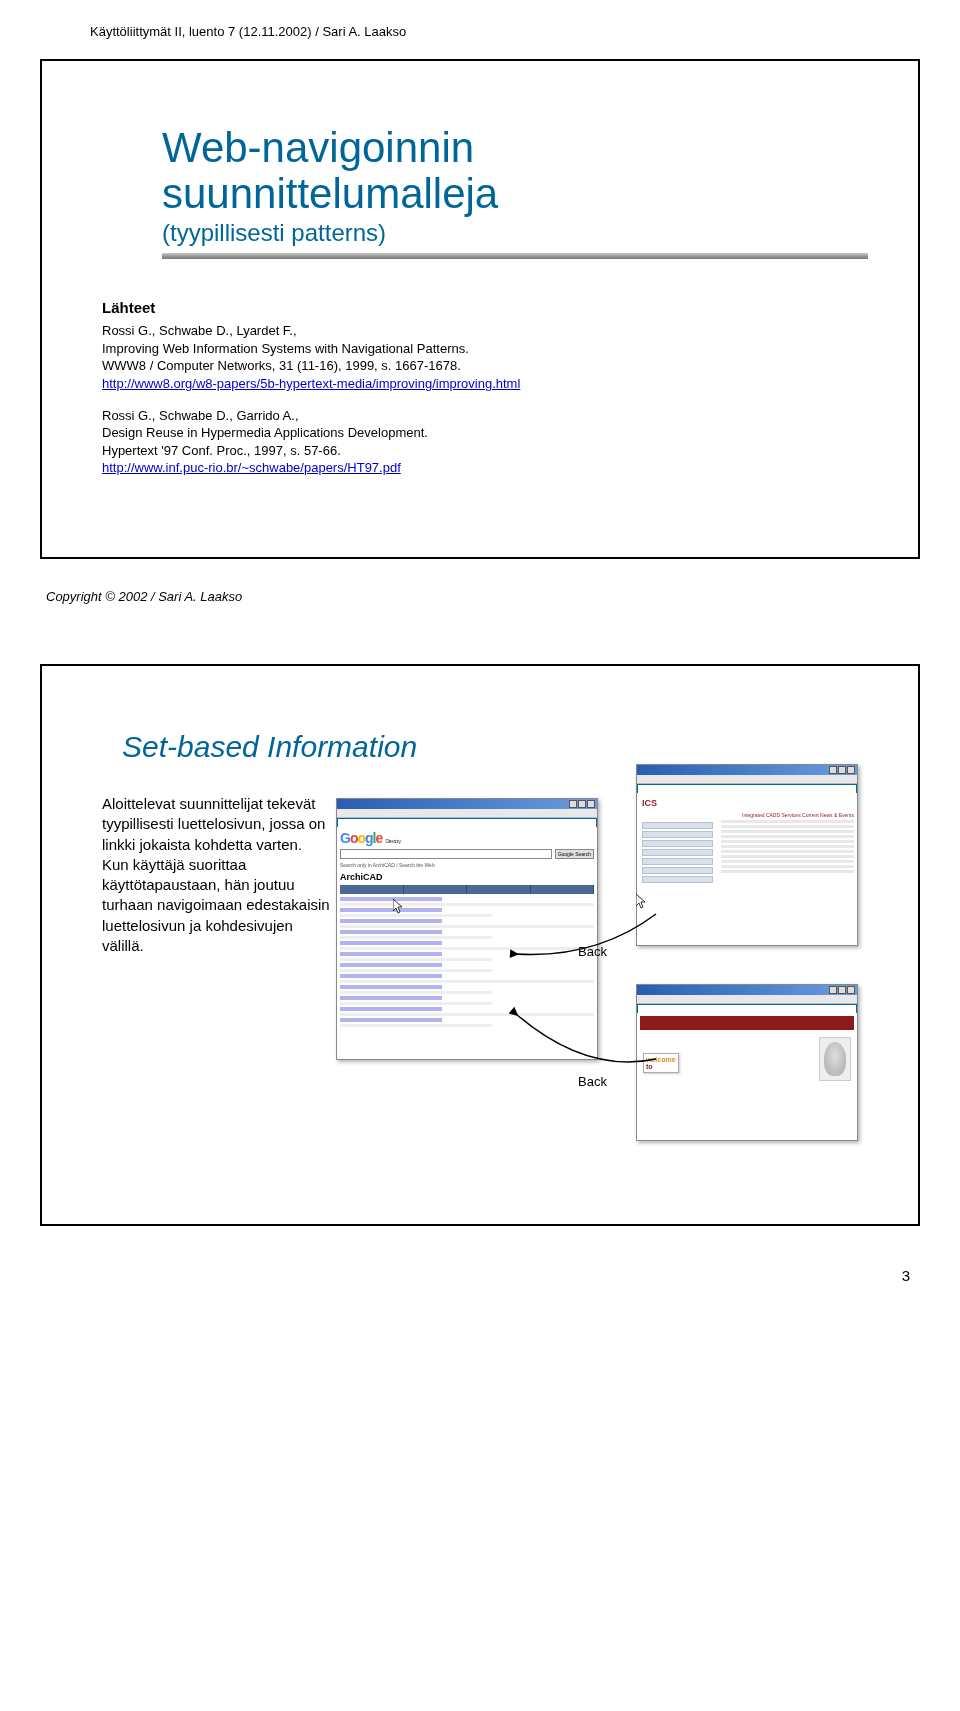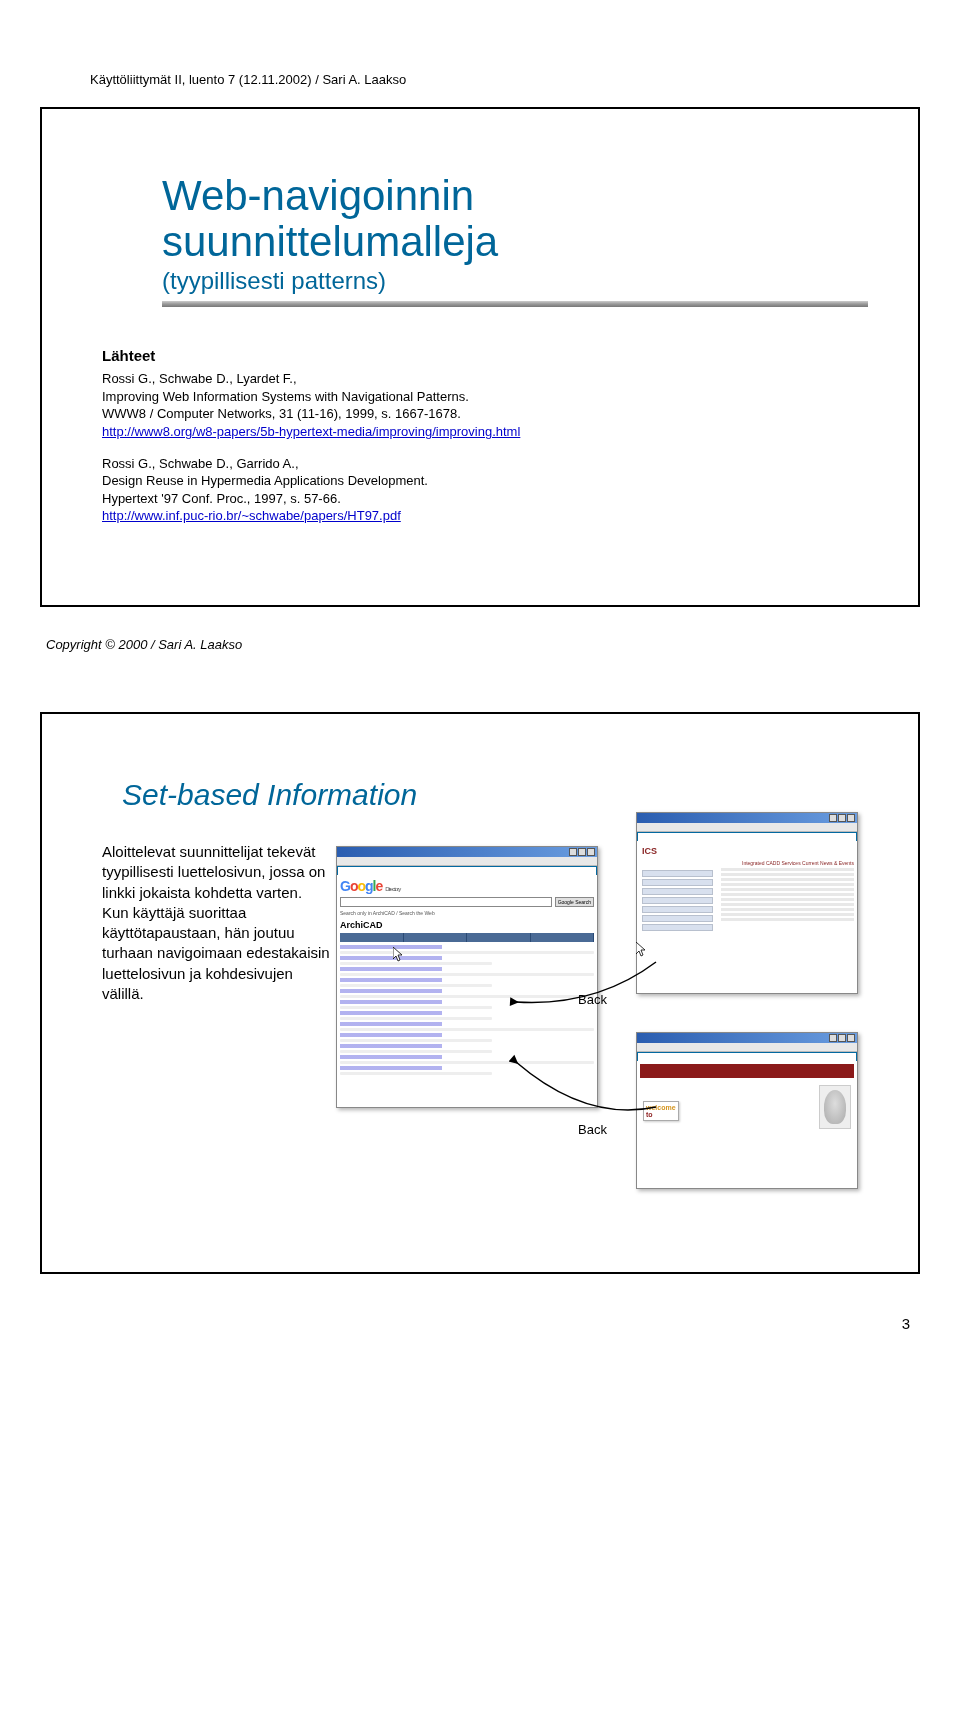--- a/index.html
+++ b/index.html
@@ -12,21 +12,20 @@
   .page {
     width: 960px;
     margin: 0 auto;
     padding: 20px 40px 40px 40px;
     box-sizing: border-box;
     position: relative;
   }
   .header-line {
     font-size: 13px;
     padding: 4px 0 10px 50px;
-    margin-top: 48px;
   }
   .slide-box {
     border: 2px solid #000;
     margin: 10px 0 30px 0;
     padding: 64px 50px 50px 60px;
     min-height: 500px;
     position: relative;
     box-sizing: border-box;
   }
   .title-block {
@@ -217,21 +216,21 @@
 
     <div class="ref-block">
       <span style="white-space:pre-line;">Rossi G., Schwabe D., Garrido A.,
 Design Reuse in Hypermedia Applications Development.
 Hypertext '97 Conf. Proc., 1997, s. 57-66.</span><br>
       <span class="link">http://www.inf.puc-rio.br/~schwabe/papers/HT97.pdf</span>
     </div>
   </div>
 
   <div class="copyright">
-    <span class="cword">Copyright © 2000 / Sari A. Laakso</span>
+    <span class="cword">Copyright © 2002 / Sari A. Laakso</span>
   </div>
 
   <div class="slide-box" style="min-height:560px;">
     <div class="slide2-title">Set-based Information</div>
 
     <div class="slide2-body">
       <div class="para">Aloittelevat suunnittelijat tekevät tyypillisesti luettelosivun, jossa on linkki jokaista kohdetta varten. Kun käyttäjä suorittaa käyttötapaustaan, hän joutuu turhaan navigoimaan edestakaisin luettelosivun ja kohdesivujen välillä.</div>
 
       <div class="figure-area">
 

